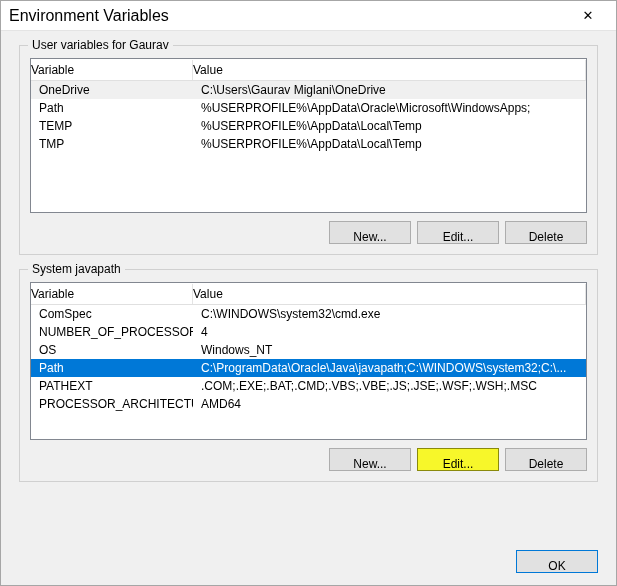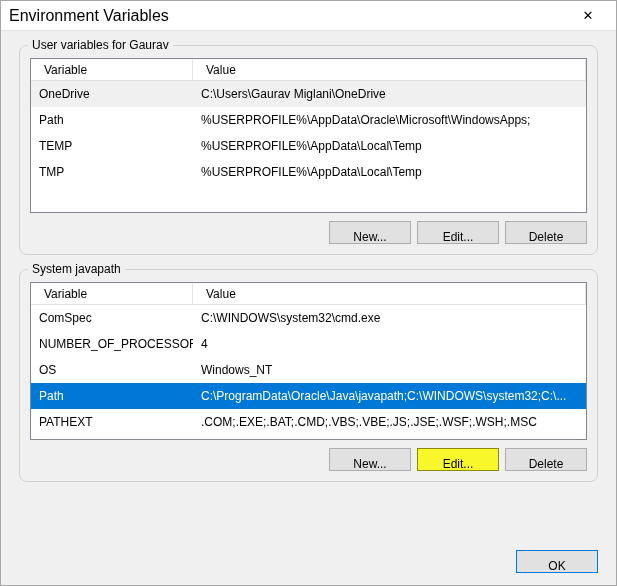--- a/index.html
+++ b/index.html
@@ -45,21 +45,21 @@
   }
   .content {
     flex: 1;
     padding: 14px 18px 12px 18px;
     background: #f0f0f0;
     display: flex;
     flex-direction: column;
   }
   .groupbox {
     border: 1px solid #d0d0d0;
-    border-radius: 8px;
+    border-radius: 0;
     padding: 12px 10px 10px 10px;
     margin-bottom: 14px;
     position: relative;
     background: #f0f0f0;
   }
   .groupbox-label {
     position: absolute;
     top: -8px;
     left: 8px;
     background: #f0f0f0;
@@ -76,32 +76,32 @@
   .listview.user { height: 155px; }
   .listview.system { height: 158px; }
   .lv-header {
     display: flex;
     border-bottom: 1px solid #e0e0e0;
     height: 22px;
     align-items: center;
     background: #ffffff;
   }
   .lv-header > div {
-    padding: 3px 13px;
+    padding: 3px 0;
     font-size: 12px;
     border-right: 1px solid #e4e4e4;
     white-space: nowrap;
     overflow: hidden;
   }
   .lv-body {
     overflow-y: auto;
   }
   .lv-row {
     display: flex;
-    height: 26px;
+    height: 18px;
     align-items: center;
   }
   .lv-row.sel-light { background: #f0f0f0; }
   .lv-row.sel-blue { background: #0078d7; color: #ffffff; }
   .lv-row > div {
     padding: 1px 8px;
     font-size: 12px;
     white-space: nowrap;
     overflow: hidden;
   }

